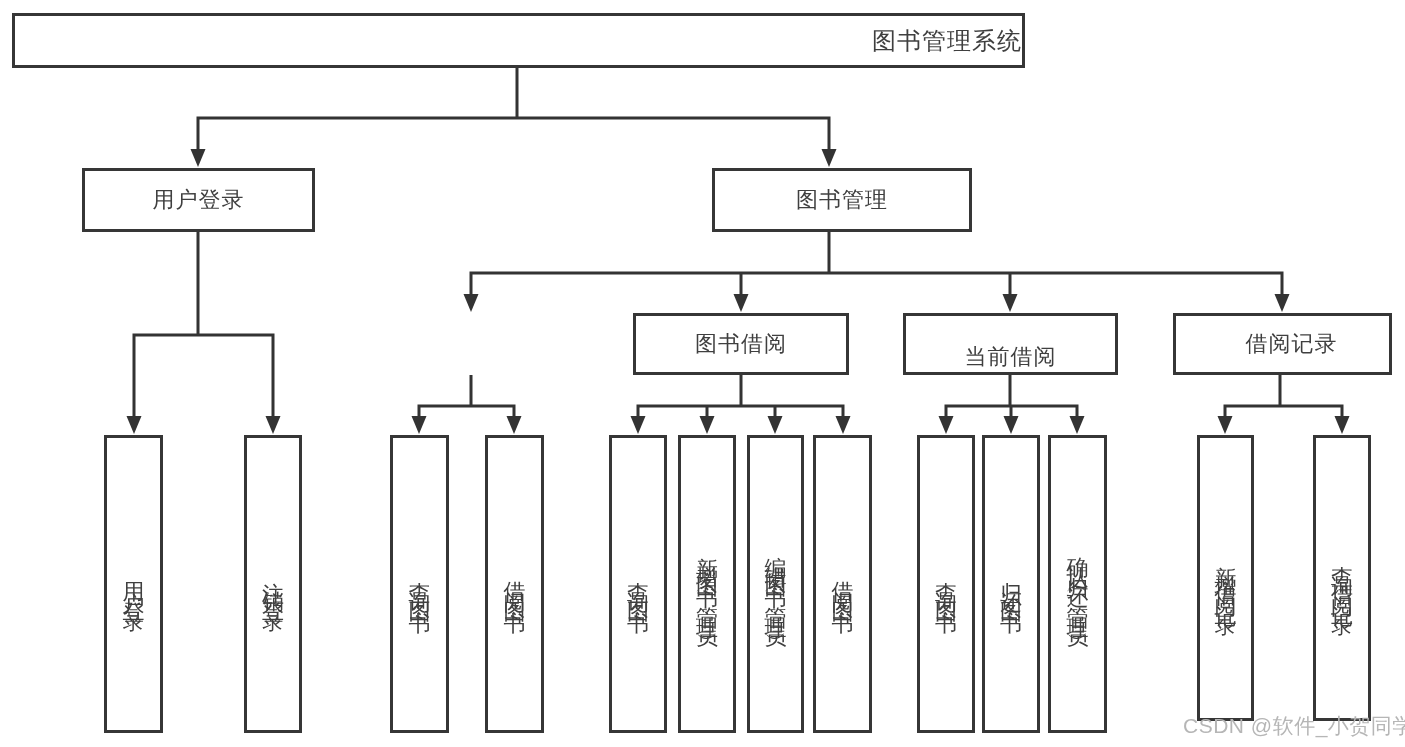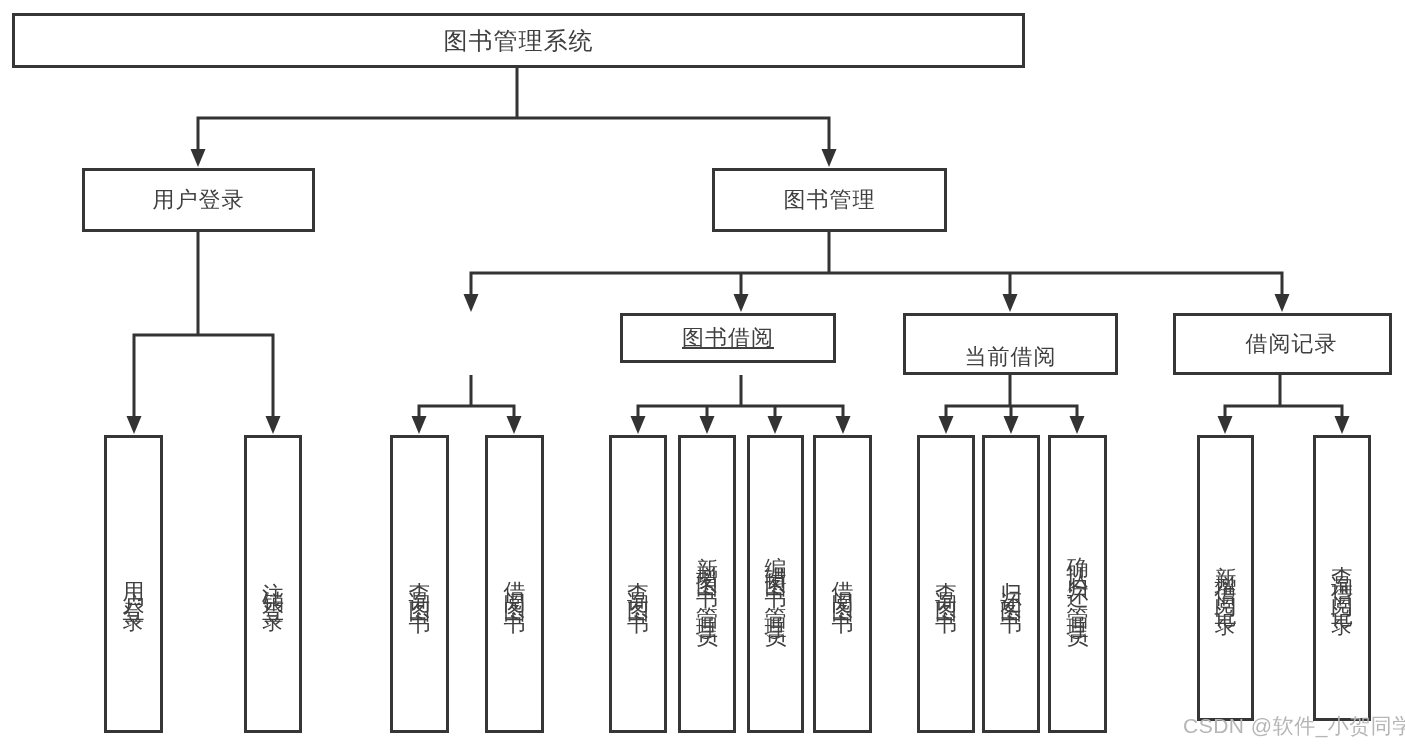--- a/index.html
+++ b/index.html
@@ -79,32 +79,32 @@
     <polygon points="699.5,416 714.5,416 707,434" fill="#333333"></polygon>
     <polygon points="767.5,416 782.5,416 775,434" fill="#333333"></polygon>
     <polygon points="835.5,416 850.5,416 843,434" fill="#333333"></polygon>
     <polygon points="938.5,416 953.5,416 946,434" fill="#333333"></polygon>
     <polygon points="1003.5,416 1018.5,416 1011,434" fill="#333333"></polygon>
     <polygon points="1069.5,416 1084.5,416 1077,434" fill="#333333"></polygon>
     <polygon points="1217.5,416 1232.5,416 1225,434" fill="#333333"></polygon>
     <polygon points="1334.5,416 1349.5,416 1342,434" fill="#333333"></polygon>
   </svg>
 
-  <div class="box h root" style="left:12px;top:13px;width:1013px;height:55px;">
+  <div class="box h root" style="left:12px;top:13px;width:1013px;height:55px;justify-content:flex-end;">
     <span>图书管理系统</span>
   </div>
 
   <div class="box h" style="left:82px;top:168px;width:233px;height:64px;">
     <span>用户登录</span>
   </div>
-  <div class="box h" style="left:712px;top:168px;width:235px;height:64px;text-align:center;">
+  <div class="box h" style="left:712px;top:168px;width:260px;height:64px;text-align:center;">
     <span>图书管理</span>
   </div>
 
-  <div class="box h" style="left:620px;top:313px;width:216px;height:50px;text-decoration:underline;">
+  <div class="box h" style="left:633px;top:313px;width:216px;height:62px;">
     <span>图书借阅</span>
   </div>
   <div class="box h" style="left:903px;top:313px;width:215px;height:62px;align-items:flex-end;">
     <span>当前借阅</span>
   </div>
   <div class="box h" style="left:1173px;top:313px;width:219px;height:62px;padding-left:18px;">
     <span>借阅记录</span>
   </div>
 
   <div class="box v" style="left:104px;top:435px;width:59px;height:298px;">

